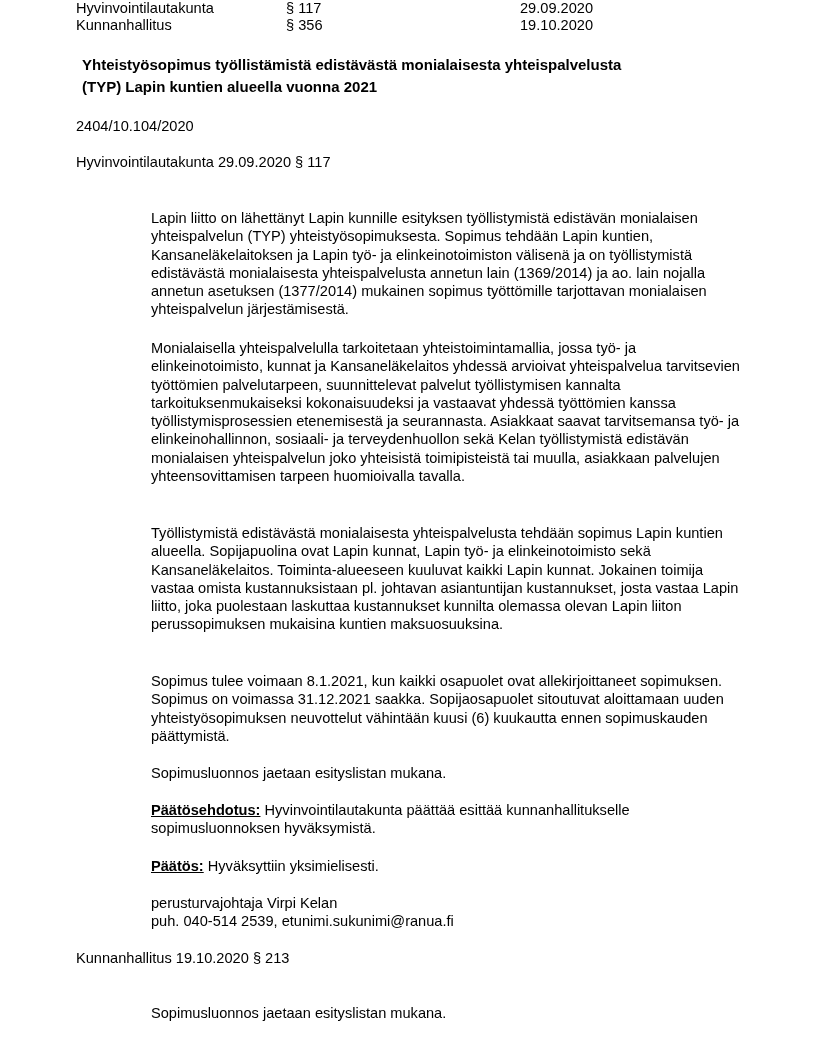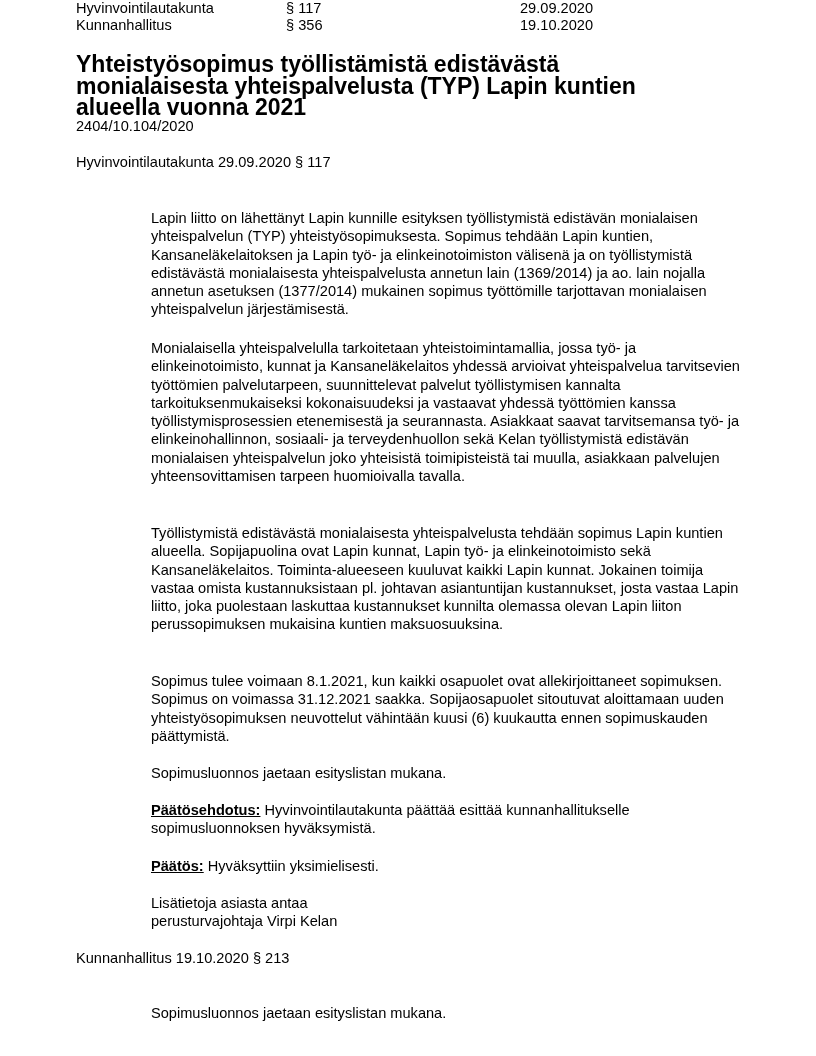--- a/index.html
+++ b/index.html
@@ -9,22 +9,22 @@
     font-size: 14.6px;
   }
   .hdr-row { position: absolute; left: 76px; height: 18px; line-height: 18px; font-size: 14.6px; }
   .hdr-row .c1 { position: absolute; left: 0; white-space: nowrap; }
   .hdr-row .c2 { position: absolute; left: 210px; white-space: nowrap; }
   .hdr-row .c3 { position: absolute; left: 444px; white-space: nowrap; }
   #hdr1 { top: -1px; }
   #hdr2 { top: 16px; }
 
   .title {
-    position: absolute; left: 76px; top: 54px; width: 560px;
-    font-weight: bold; font-size: 23px; line-height: 21.5px;
+    position: absolute; left: 82px; top: 54px; width: 560px;
+    font-weight: bold; font-size: 15px; line-height: 21.5px;
   }
   .diary { position: absolute; left: 76px; top: 117px; line-height: 18px; }
   .meeting { position: absolute; left: 76px; top: 153px; line-height: 18px; }
 
   .body {
     position: absolute; left: 151px; width: 590px;
     line-height: 18.3px;
   }
   .body p { margin: 0; }
   #p1 { top: 209px; width: 590px; }
@@ -75,21 +75,21 @@
 
 <div class="body" id="p6">
   <p><span class="u">Päätösehdotus:</span><span> Hyvinvointilautakunta päättää esittää kunnanhallitukselle sopimusluonnoksen hyväksymistä.</span></p>
 </div>
 
 <div class="body" id="p7">
   <p><span class="u">Päätös:</span><span> Hyväksyttiin yksimielisesti.</span></p>
 </div>
 
 <div class="body" id="p8">
-  <div>Lisätietoja asiasta antaa</div>
   <div>perusturvajohtaja Virpi Kelan</div>
+  <div>puh. 040-514 2539, etunimi.sukunimi@ranua.fi</div>
 </div>
 
 <div class="kh-meeting">Kunnanhallitus 19.10.2020 § 213</div>
 
 <div class="body" id="p9">
     <p>Sopimusluonnos jaetaan esityslistan mukana.</p>
   </div>
 
 </body></html>

